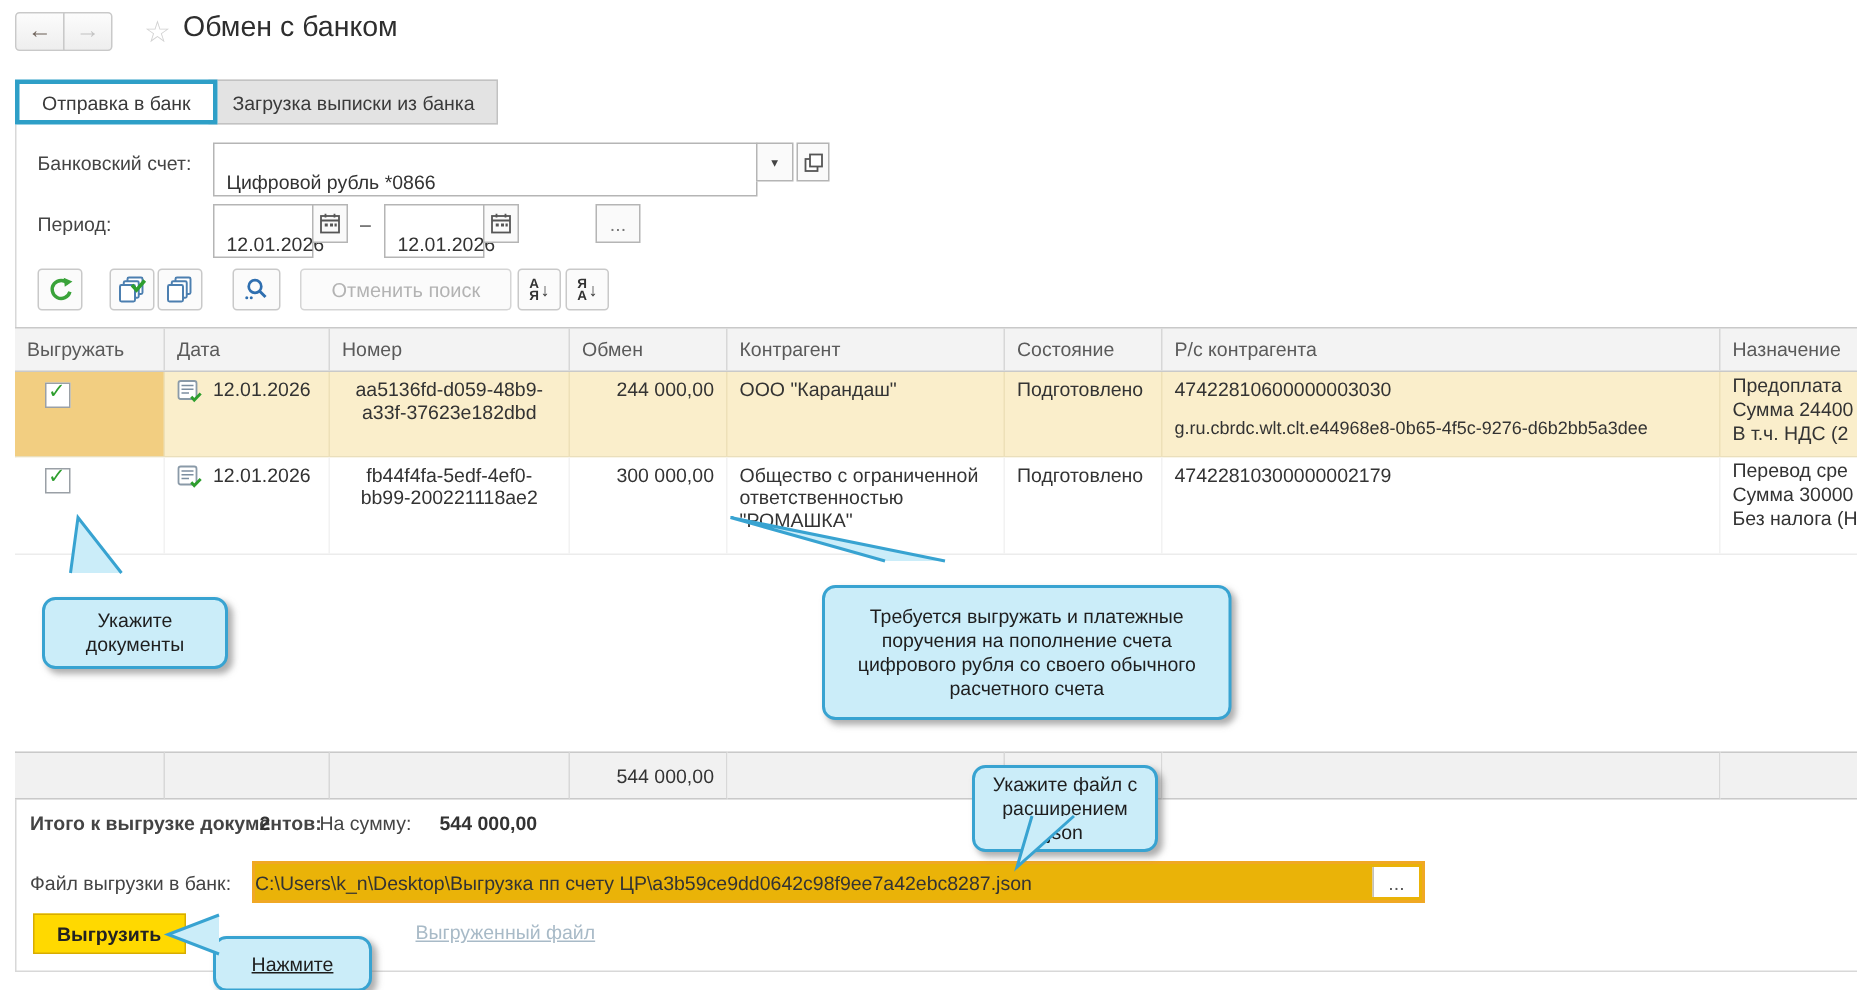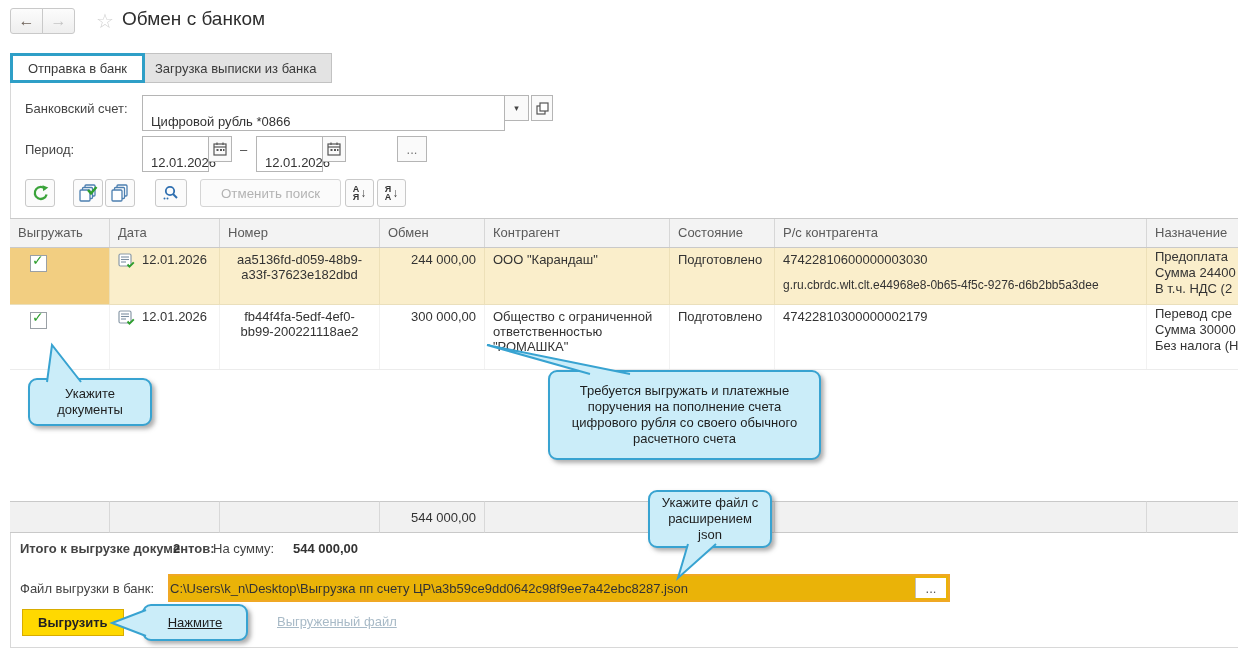--- a/index.html
+++ b/index.html
@@ -67,21 +67,21 @@
              border:2px solid #F0A824;background:#eab308;display:flex;align-items:center;padding-left:0;}
   .browse{position:absolute;right:2px;top:2px;bottom:2px;width:30px;border-left:1px solid #C0C0C0;
           display:flex;align-items:center;justify-content:center;color:#555;background:#fff;}
   .export-btn{position:absolute;left:22px;top:609px;height:27px;padding:0 15px;background:#FFD900;
               border:1px solid #D8AC00;font-weight:bold;color:#222;font-size:13px;
               font-family:"Liberation Sans",sans-serif;display:flex;align-items:center;}
   .exported-link{position:absolute;left:277px;top:614px;color:#A8BAC7;text-decoration:underline;}
   
   .co{position:absolute;background:#CBEDF9;border:2px solid #38A3D1;border-radius:9px;
       box-shadow:3px 3px 4px rgba(110,110,110,.55);display:flex;align-items:center;justify-content:center;
-      text-align:center;color:#1E1E1E;z-index:40;box-sizing:border-box;padding:4px 6px;line-height:16px;}
+      text-align:center;color:#1E1E1E;z-index:40;box-sizing:border-box;padding:4px 6px;line-height:16px;margin-top:20px;}
   .co1{left:28px;top:378px;width:124px;height:48px;}
   .co2{left:548px;top:370px;width:273px;height:90px;}
   .co3{left:648px;top:490px;width:124px;height:58px;}
   .co4{left:142px;top:604px;width:106px;height:37px;text-decoration:underline;}
   .tails{position:absolute;left:0;top:0;z-index:41;pointer-events:none;}
   .icon-svg{display:block;}
 </style>
 </head>
 <body>
 

